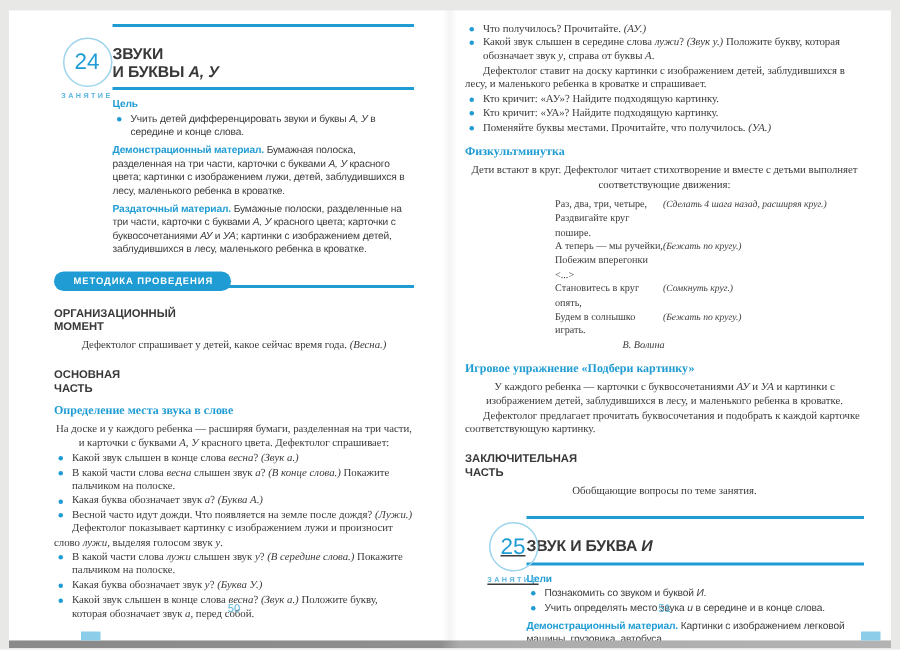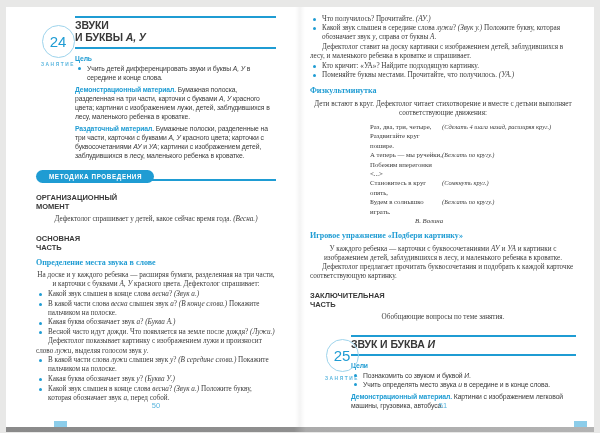--- a/index.html
+++ b/index.html
@@ -32,21 +32,21 @@
   .badge .lbl{
     margin-top:4px;color:var(--accent-soft);
     font:700 4.8px "Liberation Sans", sans-serif;letter-spacing:1.6px;
   }
 
   .page{position:absolute;font-size:7.2px;line-height:9.2px;}
   .page-left{left:36px;top:16px;width:240px;}
   .page-right{left:310px;top:14px;width:266px;}
 
   .hdr{margin-left:39px;font-family:"Liberation Sans", sans-serif;font-size:6.8px;line-height:9px;letter-spacing:-0.1px;}
-  .titleblock{border-top:2px solid var(--accent);border-bottom:2px solid var(--accent);padding:2px 0 4px;}
+  .titleblock{border-top:2px solid var(--accent);border-bottom:2px solid var(--accent);padding:13px 0 4px;}
   .title{font:700 10.5px/11.5px "Liberation Sans", sans-serif;color:#383838;}
   .hhead{color:var(--accent);font-weight:700;margin-top:5px;}
   .hpar{margin-top:3px;}
 
   .banner{position:relative;margin-top:10px;height:13px;}
   .banner .pill{
     position:absolute;left:0;top:0;background:var(--accent);color:#fff;border-radius:6.5px;
     font:700 6.3px/13px "Liberation Sans", sans-serif;letter-spacing:0.6px;padding:0 12px 0 13px;
   }
   .banner .line{position:absolute;left:106px;right:0;bottom:2px;height:1.5px;background:var(--accent);}
@@ -129,20 +129,21 @@
   <div class="bul"><span>Какая буква обозначает звук </span><span class="it">у</span><span>? </span><span class="it">(Буква У.)</span></div>
   <div class="bul"><span>Какой звук слышен в конце слова </span><span class="it">весна</span><span>? </span><span class="it">(Звук а.)</span><span> Положите букву, которая обозначает звук </span><span class="it">а</span><span>, перед собой.</span></div>
 </div>
 
 <div class="pagenum left">50</div>
 
 <div class="page page-right">
   <div class="bul"><span>Что получилось? Прочитайте. </span><span class="it">(АУ.)</span></div>
   <div class="bul"><span>Какой звук слышен в середине слова </span><span class="it">лужи</span><span>? </span><span class="it">(Звук у.)</span><span> Положите букву, которая обозначает звук </span><span class="it">у</span><span>, справа от буквы </span><span class="it">А</span><span>.</span></div>
   <div class="ind"><span>Дефектолог ставит на доску картинки с изображением детей, заблудившихся в лесу, и маленького ребенка в кроватке и спрашивает.</span></div>
+  <div class="bul"><span>Кто кричит: «АУ»? Найдите подходящую картинку.</span></div>
   <div class="bul"><span>Кто кричит: «УА»? Найдите подходящую картинку.</span></div>
   <div class="bul"><span>Поменяйте буквы местами. Прочитайте, что получилось. </span><span class="it">(УА.)</span></div>
 
   <div class="subhead">Физкультминутка</div>
   <div class="bodytxt"><span>Дети встают в круг. Дефектолог читает стихотворение и вместе с детьми выполняет соответствующие движения:</span></div>
 
   <div class="poem">
     <div class="poem-row">
       <span class="verse">Раз, два, три, четыре,</span>
       <span class="dir">(Сделать 4 шага назад, расширяя круг.)</span>
@@ -174,21 +175,21 @@
   <div class="bodytxt"><span>У каждого ребенка — карточки с буквосочетаниями </span><span class="it">АУ</span><span> и </span><span class="it">УА</span><span> и картинки с изображением детей, заблудившихся в лесу, и маленького ребенка в кроватке.</span></div>
   <div class="ind"><span>Дефектолог предлагает прочитать буквосочетания и подобрать к каждой карточке соответствующую картинку.</span></div>
 
   <div class="caps">
     <div>ЗАКЛЮЧИТЕЛЬНАЯ</div>
     <div>ЧАСТЬ</div>
   </div>
   <div class="bodytxt"><span>Обобщающие вопросы по теме занятия.</span></div>
 
   <div class="lesson25">
-    <div class="badge l25-badge" style="position:absolute;">
+    <div class="badge l25-badge" style="position:absolute;text-decoration:underline;">
       <div class="circle">25</div>
       <div class="lbl">ЗАНЯТИЕ</div>
     </div>
     <div class="l25-body l25-hdr">
       <div class="titleblock">
         <div class="title"><span>ЗВУК И БУКВА </span><span class="it">И</span></div>
       </div>
       <div class="hhead">Цели</div>
       <div class="bul"><span>Познакомить со звуком и буквой </span><span class="it">И</span><span>.</span></div>
       <div class="bul"><span>Учить определять место звука </span><span class="it">и</span><span> в середине и в конце слова.</span></div>

